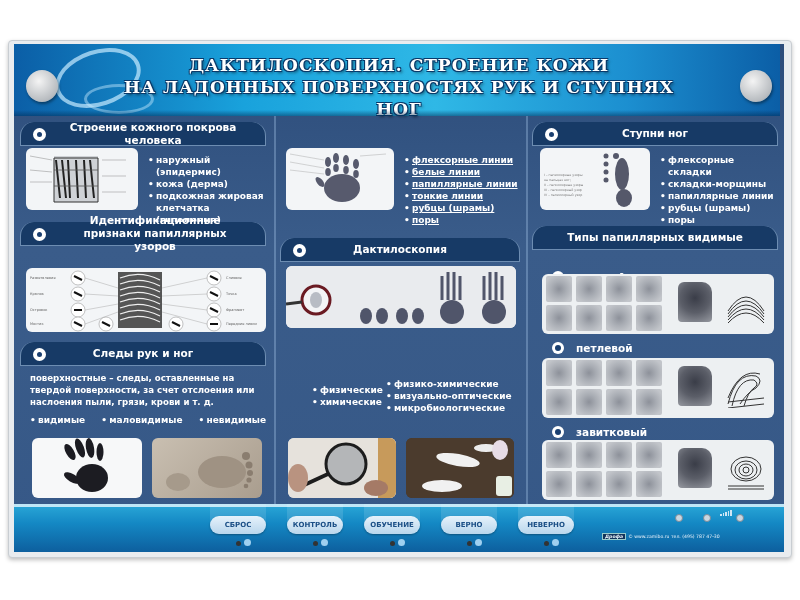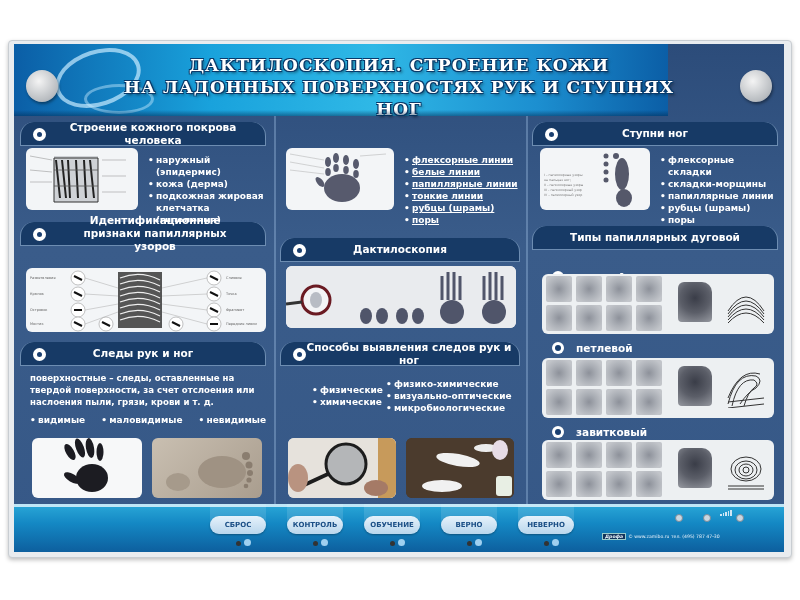--- a/index.html
+++ b/index.html
@@ -8,21 +8,21 @@
     position: absolute; left: 8px; top: 40px; width: 784px; height: 518px;
     background: #e9ecef; border: 1px solid #c8cdd2; border-radius: 4px;
     box-shadow: 0 2px 4px rgba(0,0,0,0.25);
   }
   .poster {
     position: absolute; left: 14px; top: 44px; width: 770px; height: 508px;
     background: linear-gradient(180deg, #2c4c7a 0%, #3a5c8a 40%, #365887 100%);
     overflow: hidden;
   }
   .header-band {
-    position: absolute; left: 0; top: 0; width: 654px; height: 72px;
+    position: absolute; left: 0; top: 0; width: 766px; height: 72px;
     background: linear-gradient(90deg, #0b5ea6 0%, #19a2dc 30%, #2fb8e6 55%, #1c8fd0 80%, #0b5ea6 100%);
   }
   .header-band::after {
     content: ""; position: absolute; left: 0; bottom: 0; width: 100%; height: 6px;
     background: linear-gradient(180deg, rgba(0,40,80,0), rgba(0,40,80,0.5));
   }
   .magnifier {
     position: absolute; left: 40px; top: 6px; width: 88px; height: 56px;
     border: 4px solid rgba(200,235,255,0.7); border-radius: 50%;
     transform: rotate(-18deg);
@@ -311,24 +311,20 @@
           <line x1="168" y1="6" x2="168" y2="34"></line>
           <line x1="174" y1="10" x2="174" y2="34"></line>
         <line x1="198" y1="10" x2="198" y2="34"></line>
           <line x1="204" y1="6" x2="204" y2="34"></line>
           <line x1="210" y1="6" x2="210" y2="34"></line>
           <line x1="216" y1="10" x2="216" y2="34"></line>
       </g>
     </svg>
   </div>
 
-  <div class="sec-head" style="left:266px; top:298px; width:240px;">
-    <span class="bullet-ring"></span>
-    <span style="padding-left:18px;">Способы выявления следов рук и ног</span>
-  </div>
   <ul class="blist" style="left:298px; top:340px; width:70px;">
     <li>физические</li>
     <li>химические</li>
   </ul>
   <ul class="blist" style="left:372px; top:334px; width:130px;">
     <li>физико-химические</li>
     <li>визуально-оптические</li>
     <li>микробиологические</li>
   </ul>
   <div class="img-card" style="left:274px; top:394px; width:108px; height:60px; background:#d8dadc;">
@@ -378,21 +374,21 @@
   </div>
   <ul class="blist" style="left:646px; top:110px; width:120px;">
     <li>флексорные складки</li>
     <li>складки-морщины</li>
     <li>папиллярные линии</li>
     <li>рубцы (шрамы)</li>
     <li>поры</li>
   </ul>
 
   <div class="sec-head" style="left:518px; top:182px; width:246px;">
-    <span>Типы папиллярных дуговой</span>
+    <span>Типы папиллярных видимые</span>
   </div>
 
   <div class="pattern-label" style="left:538px; top:214px;margin-top:13px;">
     <span class="dot"></span>
     <span>дуговой</span>
   </div>
   <div class="pattern-card" style="left:528px; top:230px; width:232px; height:60px;">
     <div class="print-sq" style="left:4px; top:2px;"></div>
     <div class="print-sq" style="left:34px; top:2px;"></div>
     <div class="print-sq" style="left:64px; top:2px;"></div>

